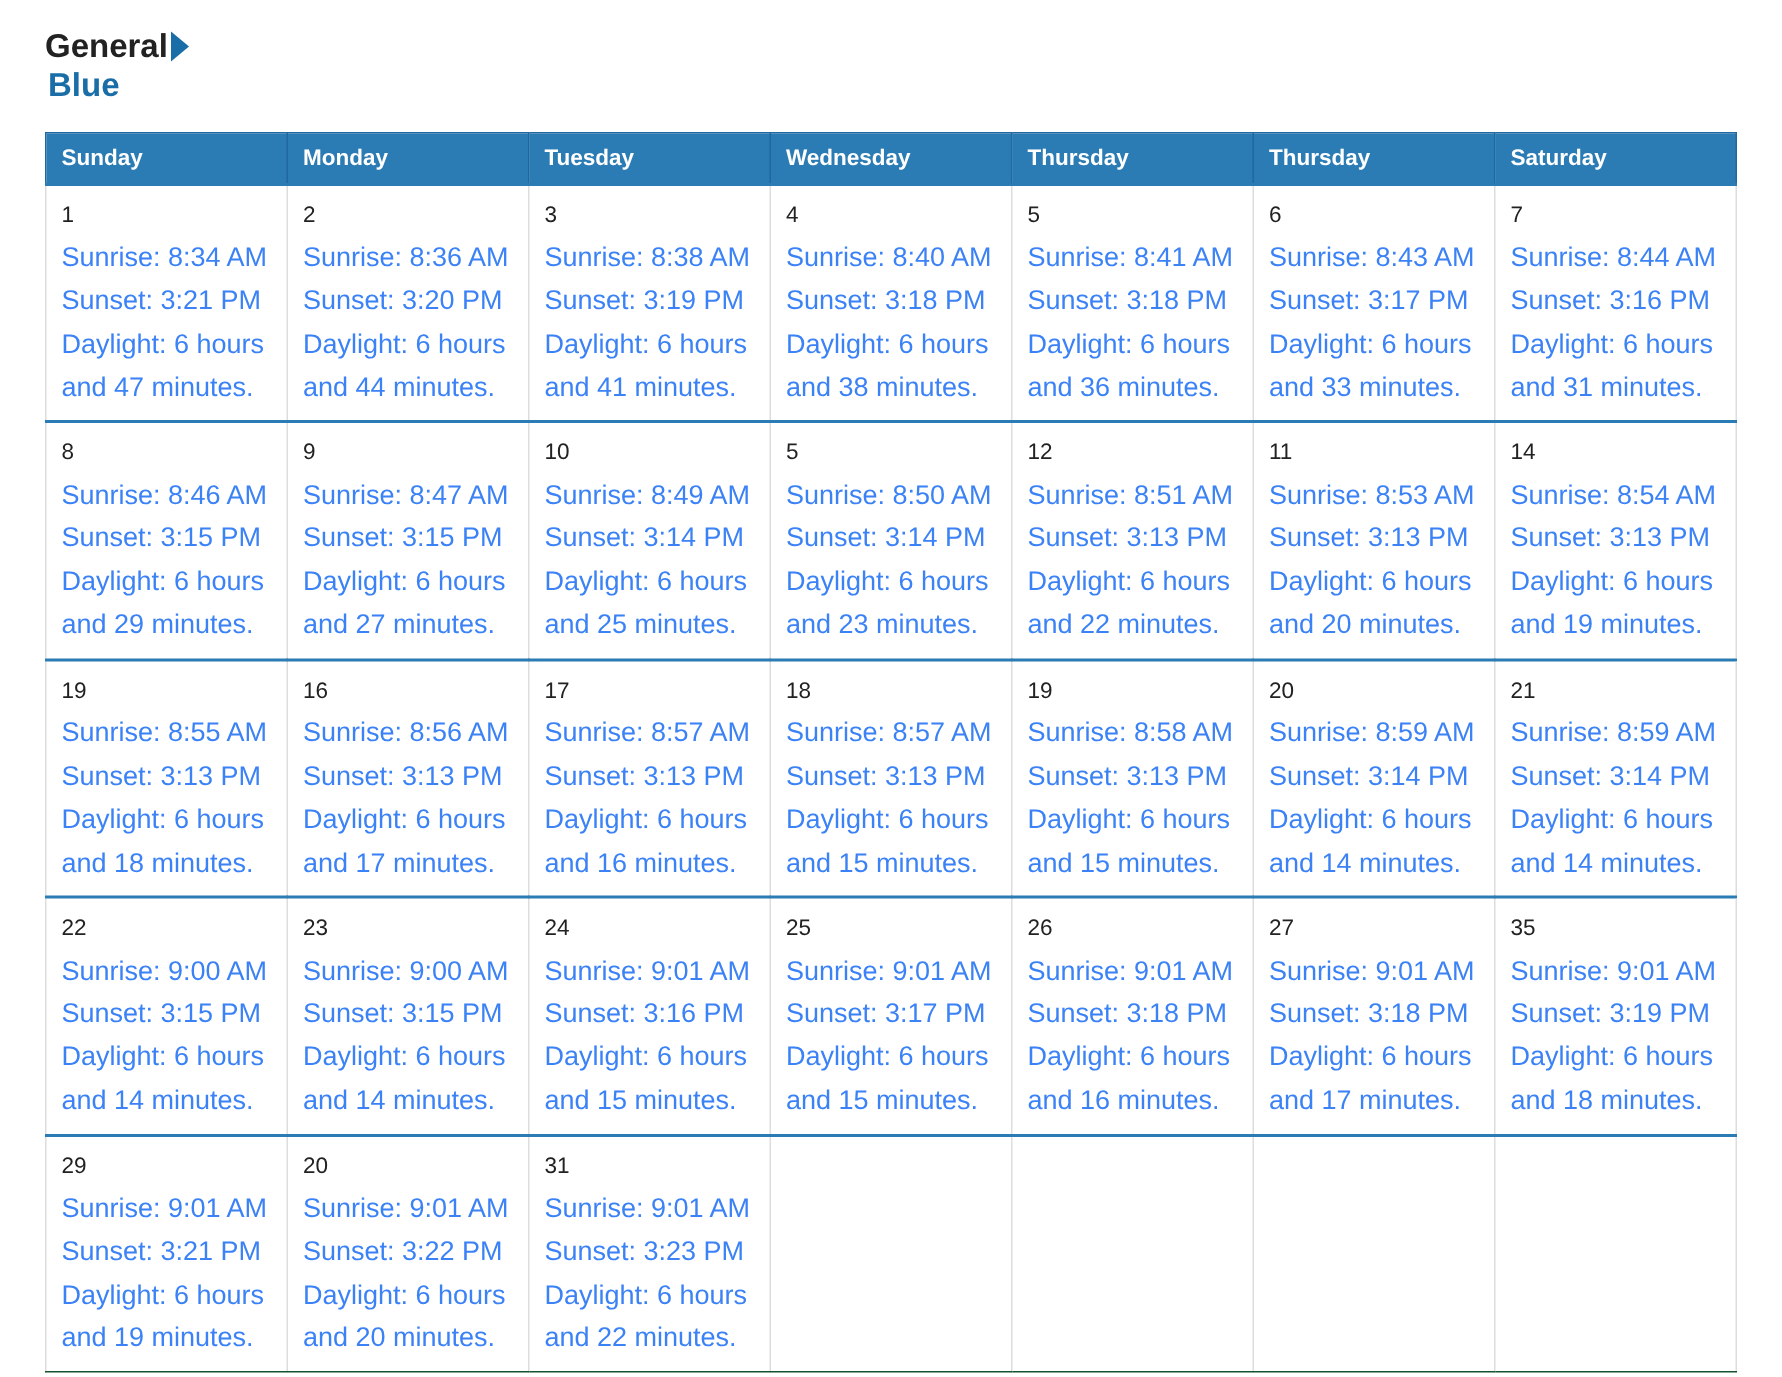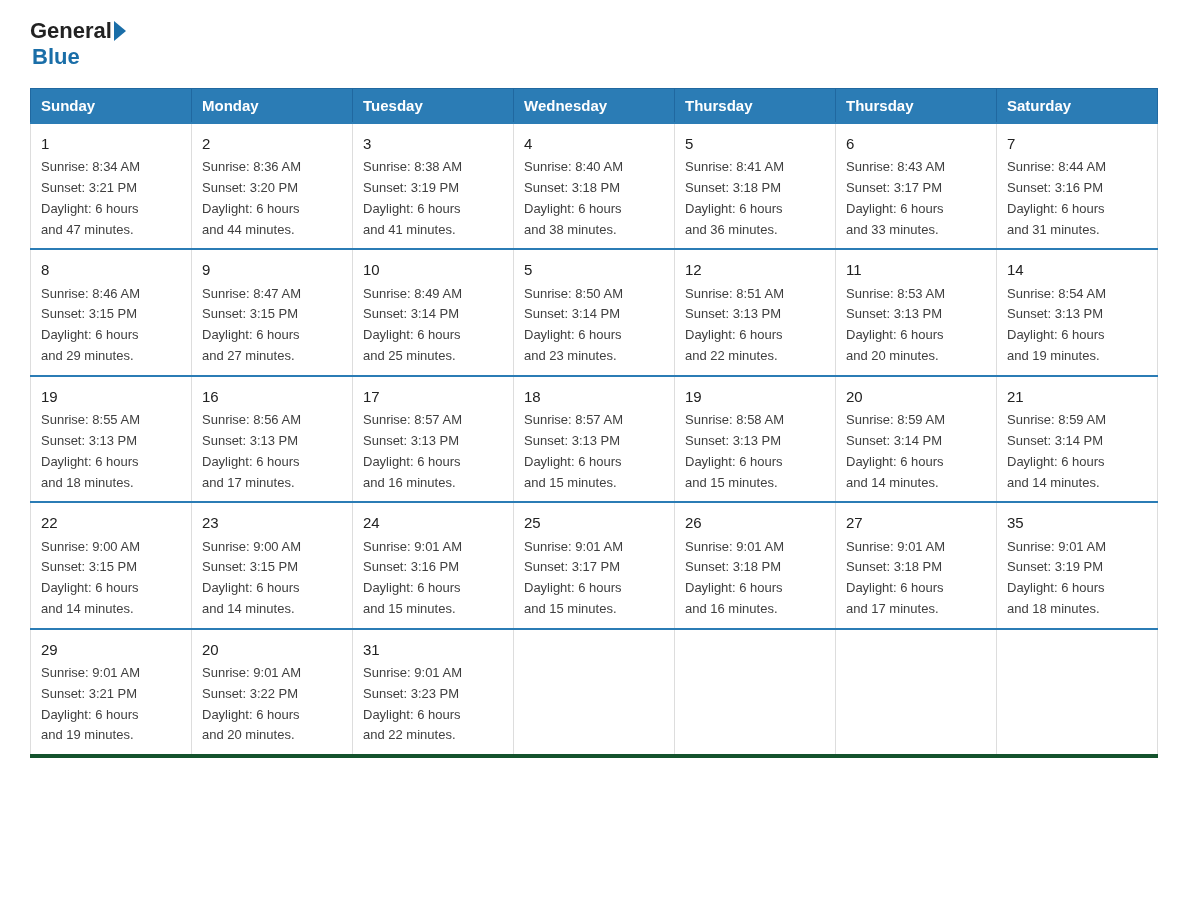--- a/index.html
+++ b/index.html
@@ -90,26 +90,26 @@
     tbody tr td:first-child {
       border-left: 1px solid #ddd;
     }
     .day-num {
       font-size: 15px;
       font-weight: normal;
       margin-bottom: 2px;
       display: block;
     }
     .day-info {
-      font-size: 13px;
-      color: #404040;
+      font-size: 18px;
+      color: #3b82f6;
       line-height: 1.6;
     }
     tbody tr:last-child td {
-      border-bottom: 4px solid #14532d;
+      border-bottom: 1px solid #14532d;
     }
   </style>
 </head>
 <body>
 
 <div class="header">
   <div class="logo">
     <div class="logo-text">
       <span class="logo-general">General</span>
       <span class="logo-arrow"></span>

